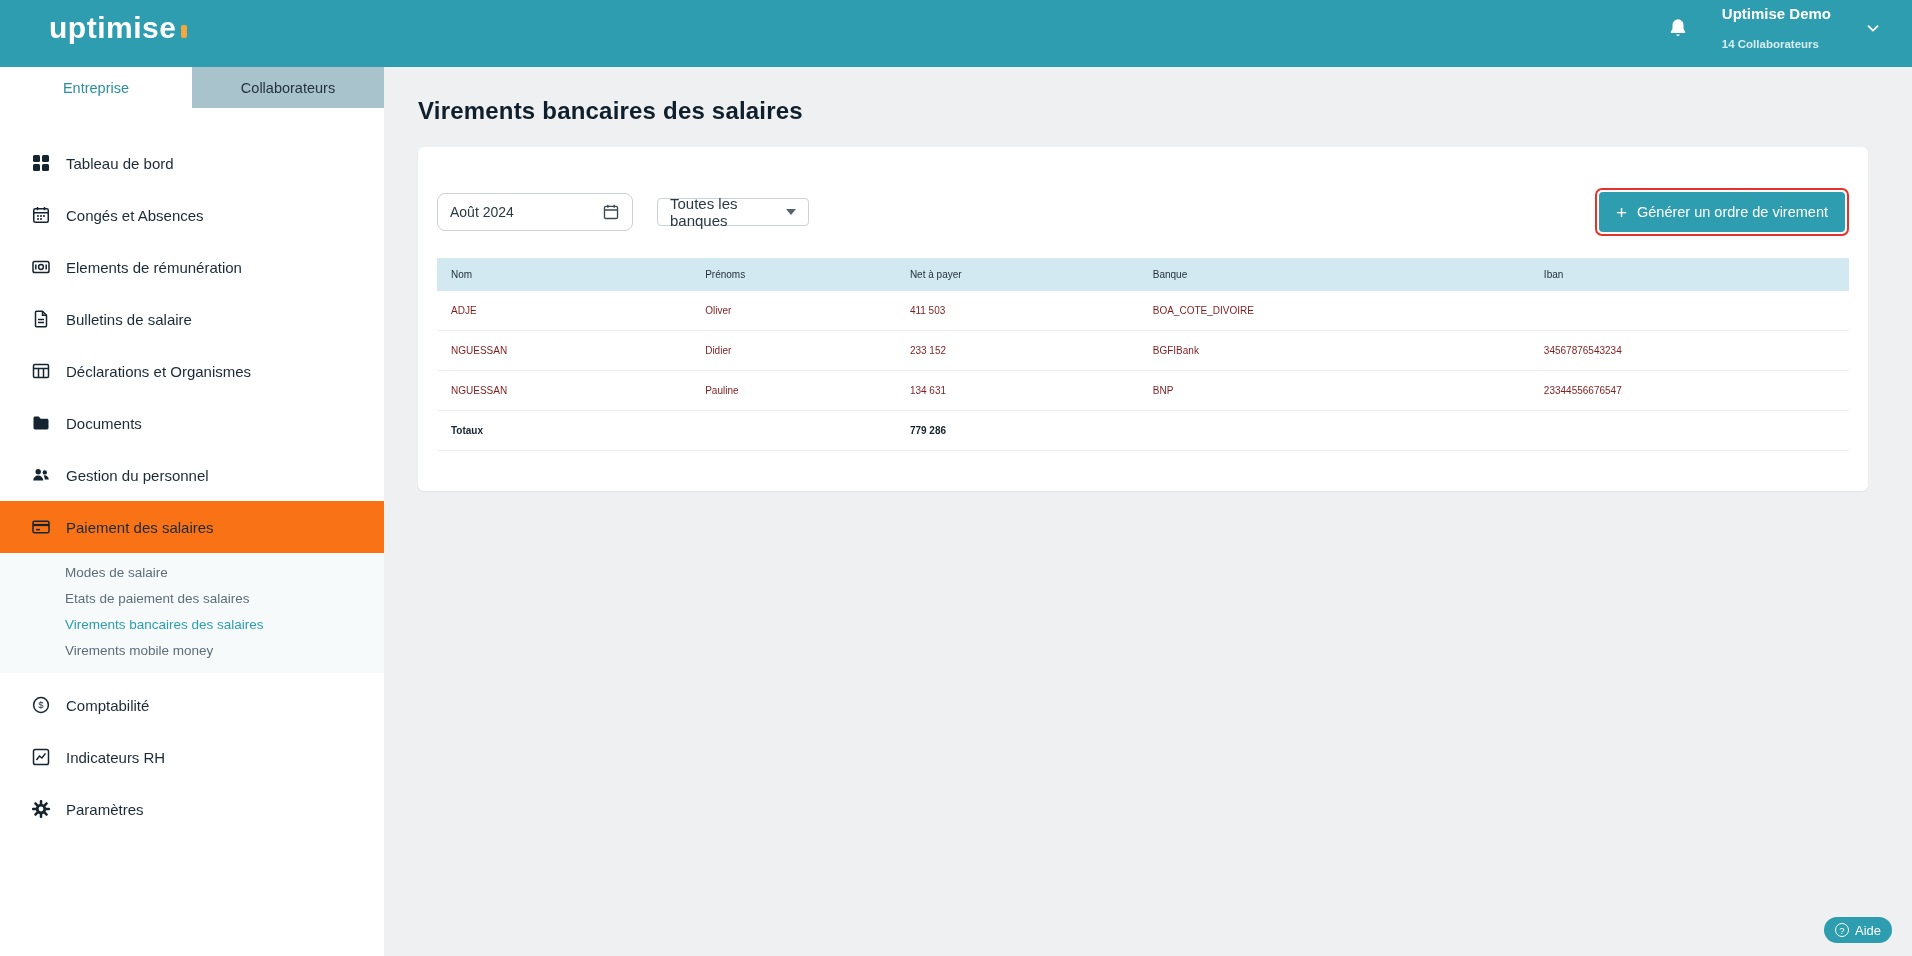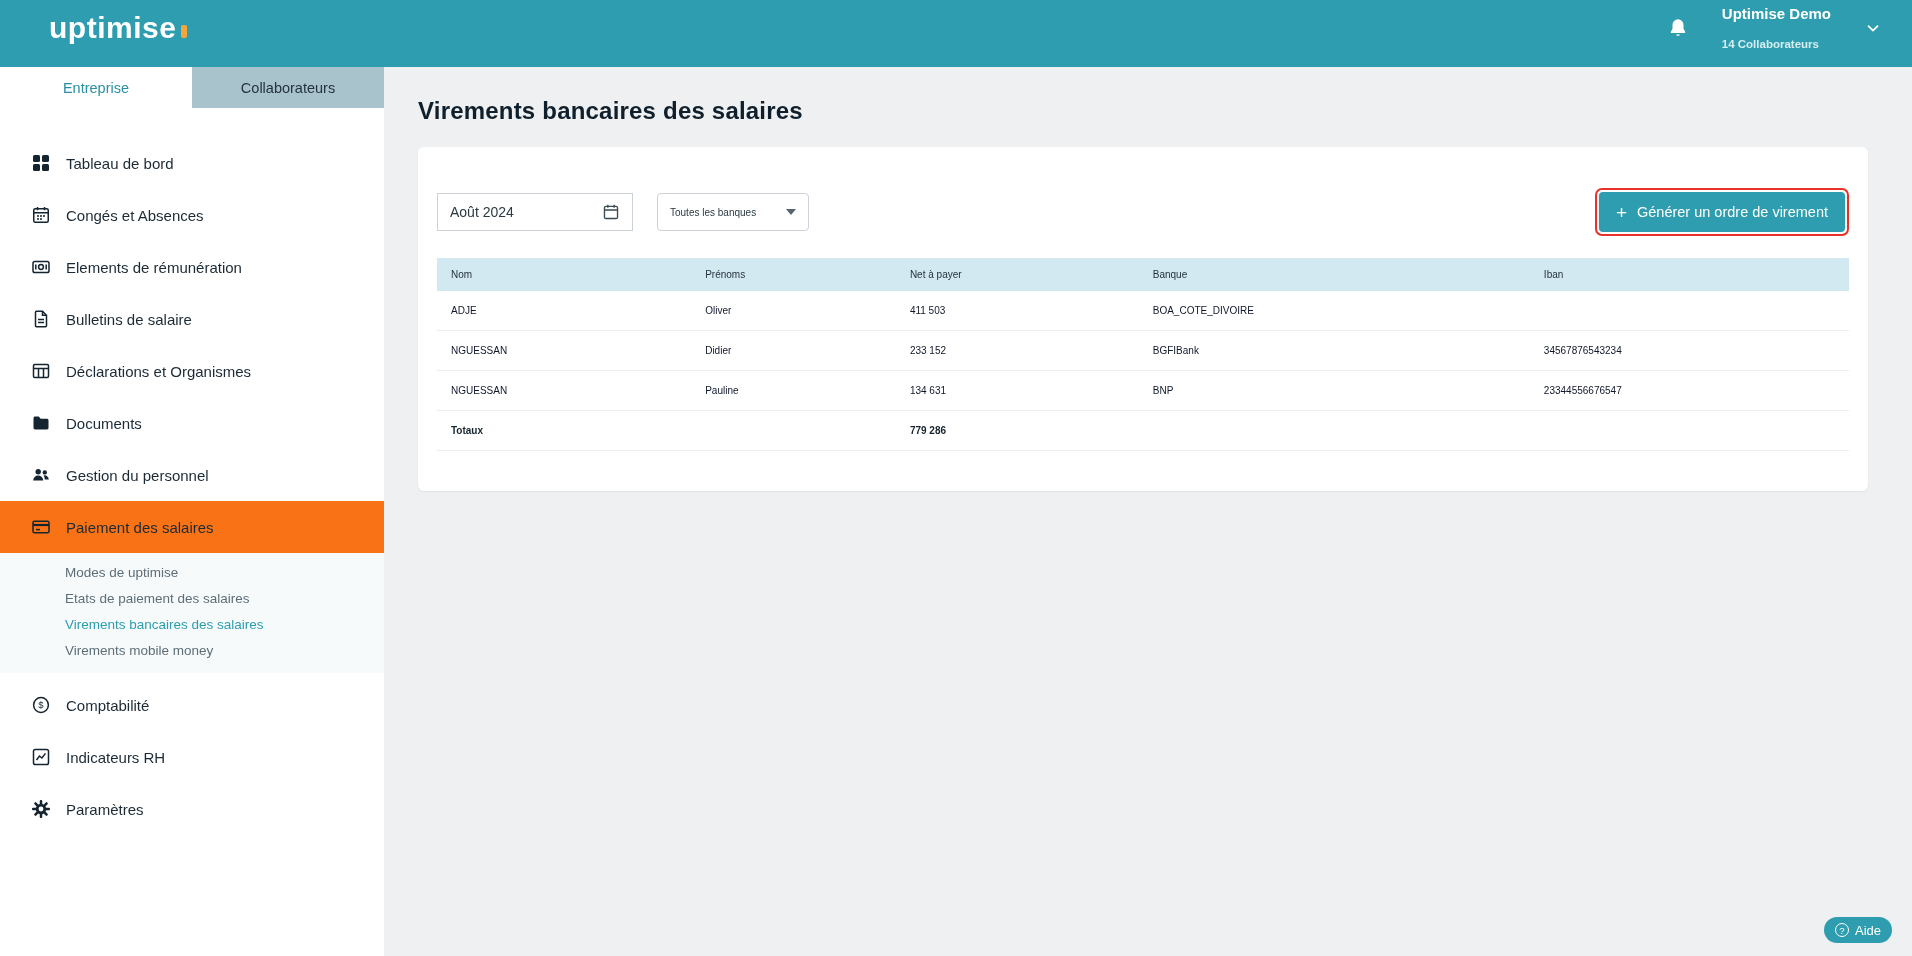--- a/index.html
+++ b/index.html
@@ -39,34 +39,34 @@
   .main { position:absolute; left:384px; top:67px; right:0; bottom:0; background:#eef0f1;
           padding:30px 44px 0 34px; overflow:hidden; }
   .page-head { display:flex; align-items:center; justify-content:space-between; }
   .page-title { font-size:24px; font-weight:800; color:#101f2c; letter-spacing:.2px; }
   .btn-outline { height:38px; padding:0 18px; background:#fff; border:1px solid #cdd3d8; border-radius:4px;
                  font-size:14.5px; color:#20303a; font-family:inherit; cursor:pointer; }
 
   .card { margin-top:22px; background:#fff; border-radius:6px; padding:41px 19px 40px;
           box-shadow:0 1px 2px rgba(20,40,60,.06); }
   .filters { display:flex; align-items:center; margin-bottom:22px; }
-  .date-input { width:196px; height:38px; border:1px solid #ccd2d7; border-radius:0; display:flex;
+  .date-input { width:196px; height:38px; border:1px solid #ccd2d7; border-radius:8px; display:flex;
                 align-items:center; justify-content:space-between; padding:0 12px; font-size:14px;
                 color:#2a3942; cursor:pointer; background:#fff; }
-  .select { width:152px; height:38px; border:1px solid #ccd2d7; border-radius:4px; display:flex;
-            align-items:center; justify-content:space-between; padding:0 12px; font-size:10px;
+  .select { width:152px; height:28px; border:1px solid #ccd2d7; border-radius:4px; display:flex;
+            align-items:center; justify-content:space-between; padding:0 12px; font-size:15px;
             color:#2a3942; margin-left:24px; cursor:pointer; background:#fff; }
   .annotation { margin-left:auto; border:2px solid #e8312a; border-radius:7px; padding:2px; }
   .btn-primary { height:40px; padding:0 17px; background:#2d9daf; border:none; border-radius:4px; color:#fff;
                  font-size:14.5px; display:flex; align-items:center; gap:10px; cursor:pointer; font-family:inherit; }
   .plus { font-size:19px; line-height:1; font-weight:400; }
 
   table { width:100%; border-collapse:collapse; table-layout:fixed; font-size:10px; }
   thead th { background:#d3e9f2; text-align:left; padding:11px 14px; font-weight:400; color:#24333d; }
-  tbody td { padding:14px 14px; border-bottom:1px solid #ececec; color:#0f172a;
+  tbody td { padding:14px 14px; border-bottom:1px solid #ececec; color:#7f1d1d;
              white-space:nowrap; overflow:hidden; text-overflow:ellipsis; }
   tr.totals td { font-weight:700; color:#16242e; }
 
   
   .help { position:absolute; right:20px; bottom:13px; background:#2d9daf; color:#fff; border:none;
           border-radius:13px; height:26px; padding:0 11px; display:flex; align-items:center; gap:6px;
           font-size:13px; cursor:pointer; font-family:inherit; z-index:20; }
   .help-q { width:14px; height:14px; border:1.2px solid #fff; border-radius:50%; display:flex;
             align-items:center; justify-content:center; font-size:9.5px; }
 </style>
@@ -186,21 +186,21 @@
         <svg viewBox="0 0 20 20" width="20" height="20" fill="none" stroke="currentColor" stroke-width="1.5">
             <rect x="2" y="4.2" width="16" height="11.6" rx="1.6"></rect>
             <path d="M2 8h16" stroke-width="2.2"></path>
             <path d="M5 12.6h4"></path>
           </svg>
       </span>
       <span class="nav-label">Paiement des salaires</span>
     </div>
 
     <div class="submenu">
-      <div class="submenu-item">Modes de uptimise</div>
+      <div class="submenu-item">Modes de salaire</div>
       <div class="submenu-item">Etats de paiement des salaires</div>
       <div class="submenu-item active">Virements bancaires des salaires</div>
       <div class="submenu-item">Virements mobile money</div>
     </div>
 
     <div class="spacer"></div>
 
     <div class="nav-item">
       <span class="nav-icon">
         <svg viewBox="0 0 20 20" width="20" height="20" fill="none" stroke="currentColor" stroke-width="1.5">

